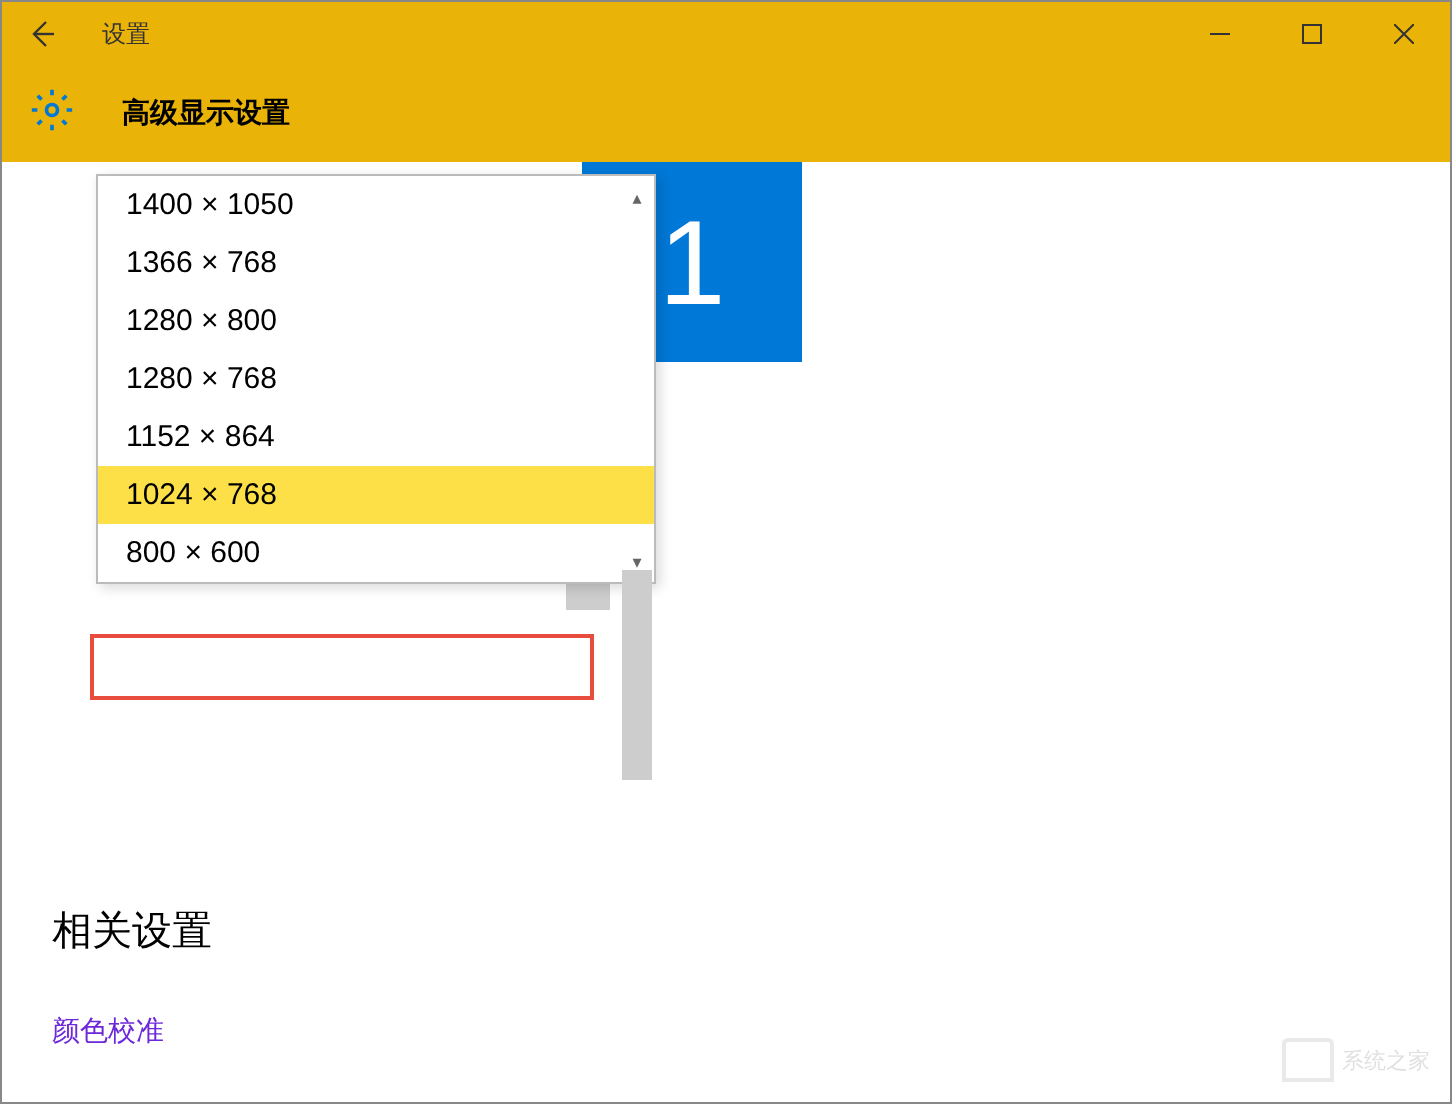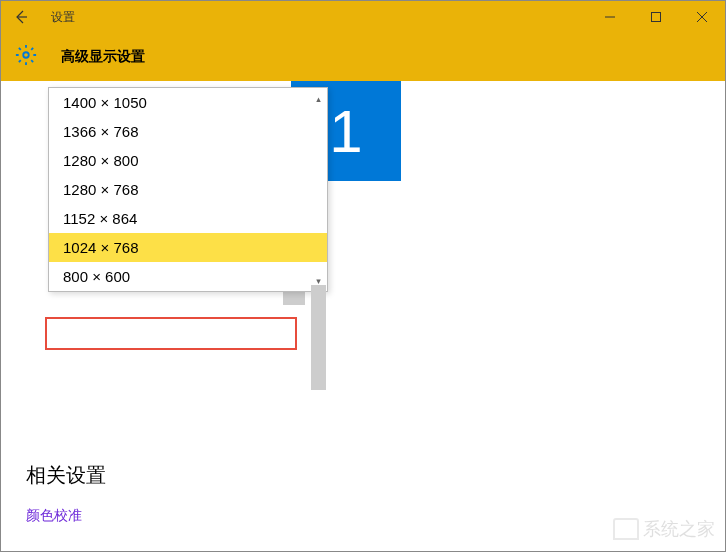--- a/index.html
+++ b/index.html
@@ -25,24 +25,24 @@
     .dd-item { padding: 6px 14px; font-size: 15px; color: #000; cursor: pointer; white-space: nowrap; }
     .dd-item.selected { background: #fde047; }
     .highlight-box { position: absolute; border: 2px solid #e74c3c; pointer-events: none; }
     .dd-scroll-track { position: absolute; right: 0; top: 2px; bottom: 2px; width: 17px; }
     .dd-scroll-arrow { width: 17px; height: 17px; display: flex; align-items: center; justify-content: center; color: #666; font-size: 9px; }
     .dd-scroll-thumb { position: absolute; right: 1px; width: 15px; background: #cdcdcd; }
     
     .apply-bar { position: absolute; left: 282px; top: 194px; width: 22px; height: 30px; background: #cdcdcd; }
     
     .related-section { position: absolute; left: 25px; bottom: 26px; }
-    .related-title { font-size: 20px; color: #000; margin-bottom: 18px; }
+    .related-title { font-size: 20px; color: #000; margin-bottom: 28px; }
     .related-link { font-size: 14px; color: #6d28d9; cursor: pointer; }
     
-    .watermark { position: absolute; right: 10px; bottom: 10px; opacity: 0.18; color: #555; font-size: 18px; display: flex; align-items: center; gap: 4px; pointer-events: none; justify-content: center; }
+    .watermark { position: absolute; right: 10px; bottom: 10px; opacity: 0.18; color: #555; font-size: 11px; display: flex; align-items: center; gap: 4px; pointer-events: none; justify-content: center; }
     .wm-icon { width: 26px; height: 22px; border: 2px solid #888; border-radius: 3px 3px 0 0; position: relative; }
   </style>
 </head>
 <body>
 
 <div class="titlebar">
   <div class="titlebar-left">
     <div class="back-btn">
       <svg width="16" height="16" viewBox="0 0 16 16">
         <path d="M10 2 L4 8 L10 14" stroke="#333" stroke-width="1.2" fill="none"></path>

